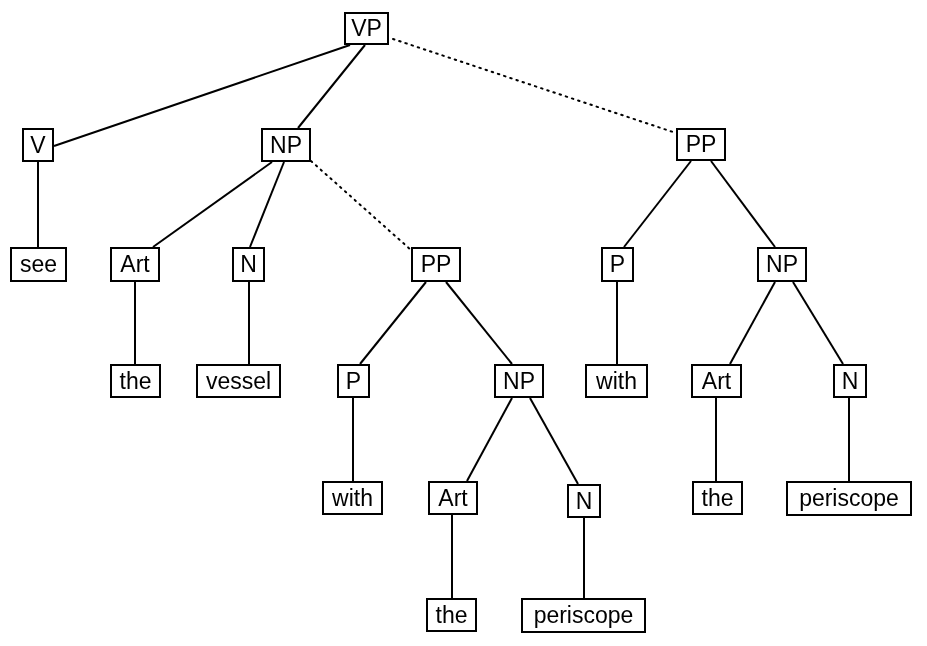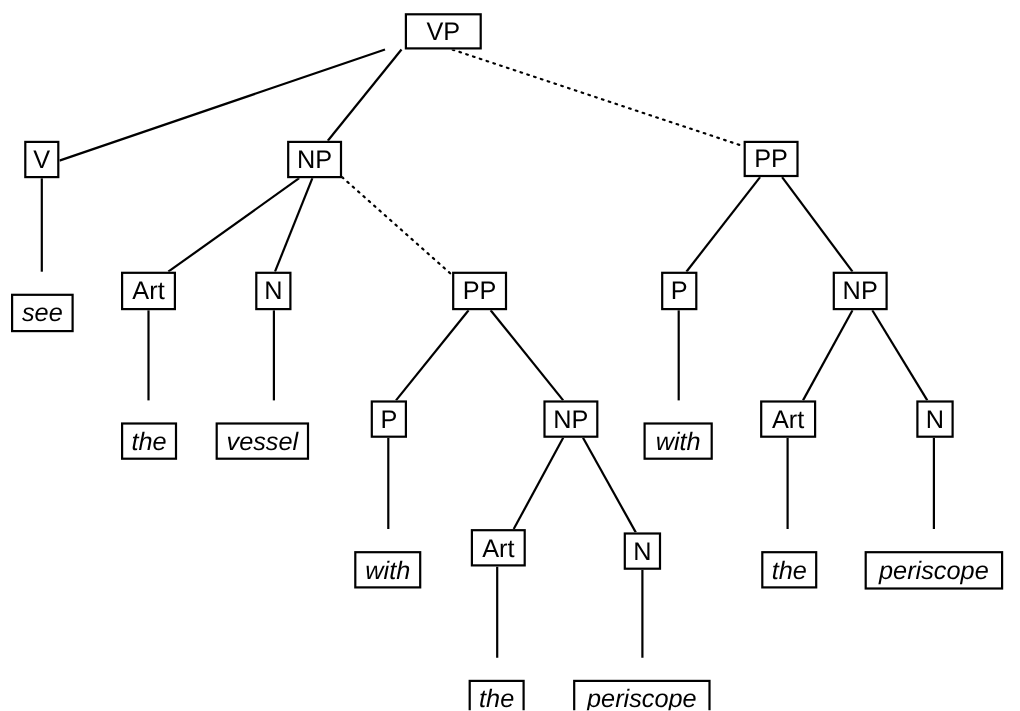--- a/index.html
+++ b/index.html
@@ -36,22 +36,20 @@
     font-size: 23px;
     line-height: 1;
     color: #000000;
     white-space: nowrap;
     padding: 0 7px;
   }
   .node.cat {
     font-style: normal;
   }
   .node.lex {
-    font-style: italic;
-    margin-top: 20px;
   }
 </style>
 </head>
 <body>
 
 <div id="tree-canvas">
   <svg id="edge-layer" viewBox="0 0 927 646" width="927" height="646" xmlns="http://www.w3.org/2000/svg">
       <line x1="350" y1="45" x2="54" y2="146" stroke="#000000" stroke-width="2"></line>
       <line x1="365" y1="45" x2="298" y2="128" stroke="#000000" stroke-width="2"></line>
       <line x1="393" y1="39" x2="676" y2="133" stroke="#000000" stroke-width="2" stroke-dasharray="1.5 5" stroke-linecap="round"></line>
@@ -70,21 +68,21 @@
       <line x1="584" y1="518" x2="584" y2="598" stroke="#000000" stroke-width="2"></line>
       <line x1="691" y1="161" x2="624" y2="247" stroke="#000000" stroke-width="2"></line>
       <line x1="711" y1="161" x2="775" y2="247" stroke="#000000" stroke-width="2"></line>
       <line x1="617" y1="282" x2="617" y2="364" stroke="#000000" stroke-width="2"></line>
       <line x1="775" y1="282" x2="730" y2="364" stroke="#000000" stroke-width="2"></line>
       <line x1="793" y1="282" x2="843" y2="364" stroke="#000000" stroke-width="2"></line>
       <line x1="716" y1="398" x2="716" y2="481" stroke="#000000" stroke-width="2"></line>
       <line x1="849" y1="398" x2="849" y2="481" stroke="#000000" stroke-width="2"></line>
     </svg>
   <div id="node-layer">
-      <div class="node cat" style="left: 344px; top: 12px; width: 70px; height: 33px; border-color: rgb(0, 0, 0); background: rgb(255, 255, 255); margin-left: 24px;">VP</div>
+      <div class="node cat" style="left: 344px; top: 12px; width: 45px; height: 33px; border-color: rgb(0, 0, 0); background: rgb(255, 255, 255);">VP</div>
       <div class="node cat" style="left: 22px; top: 128px; width: 32px; height: 34px; border-color: rgb(0, 0, 0); background: rgb(255, 255, 255);">V</div>
       <div class="node cat" style="left: 261px; top: 128px; width: 50px; height: 34px; border-color: rgb(0, 0, 0); background: rgb(255, 255, 255);">NP</div>
       <div class="node cat" style="left: 676px; top: 128px; width: 50px; height: 33px; border-color: rgb(0, 0, 0); background: rgb(255, 255, 255);">PP</div>
       <div class="node lex" style="left: 10px; top: 247px; width: 57px; height: 35px; border-color: rgb(0, 0, 0); background: rgb(255, 255, 255);">see</div>
       <div class="node cat" style="left: 110px; top: 247px; width: 50px; height: 35px; border-color: rgb(0, 0, 0); background: rgb(255, 255, 255);">Art</div>
       <div class="node cat" style="left: 232px; top: 247px; width: 33px; height: 35px; border-color: rgb(0, 0, 0); background: rgb(255, 255, 255);">N</div>
       <div class="node cat" style="left: 411px; top: 247px; width: 50px; height: 35px; border-color: rgb(0, 0, 0); background: rgb(255, 255, 255);">PP</div>
       <div class="node cat" style="left: 601px; top: 247px; width: 33px; height: 35px; border-color: rgb(0, 0, 0); background: rgb(255, 255, 255);">P</div>
       <div class="node cat" style="left: 757px; top: 247px; width: 50px; height: 35px; border-color: rgb(0, 0, 0); background: rgb(255, 255, 255);">NP</div>
       <div class="node lex" style="left: 110px; top: 364px; width: 51px; height: 34px; border-color: rgb(0, 0, 0); background: rgb(255, 255, 255);">the</div>

